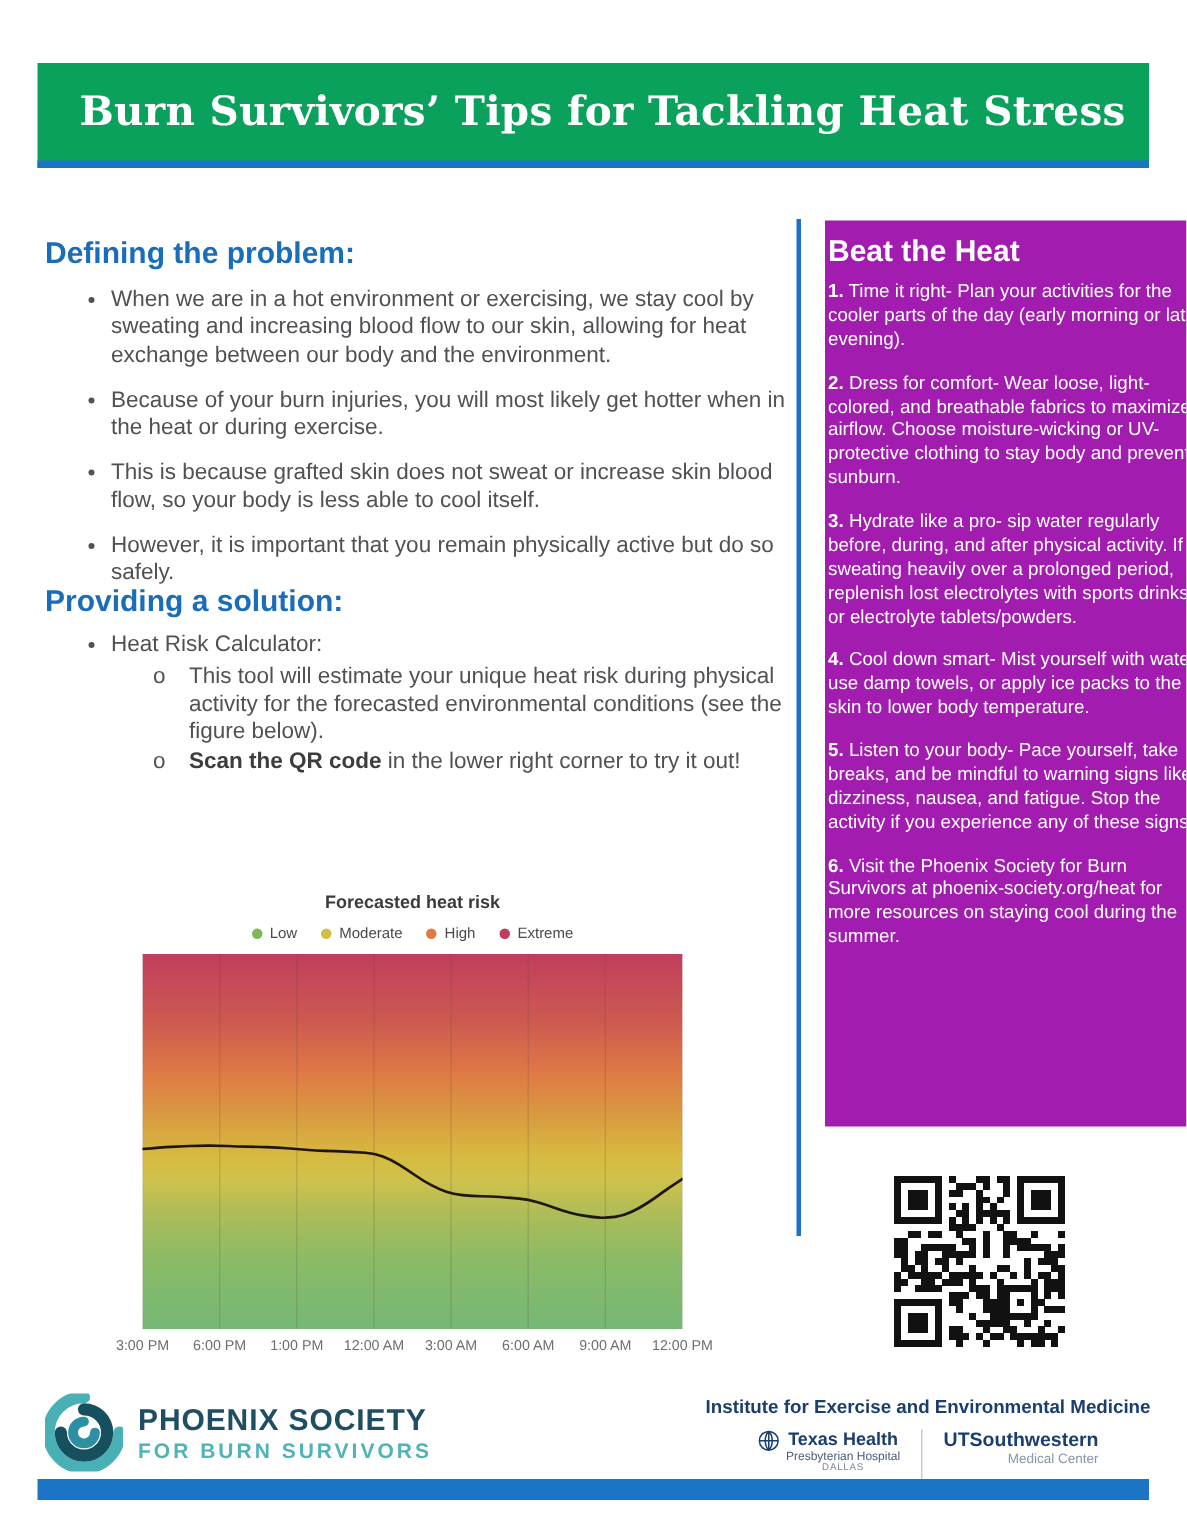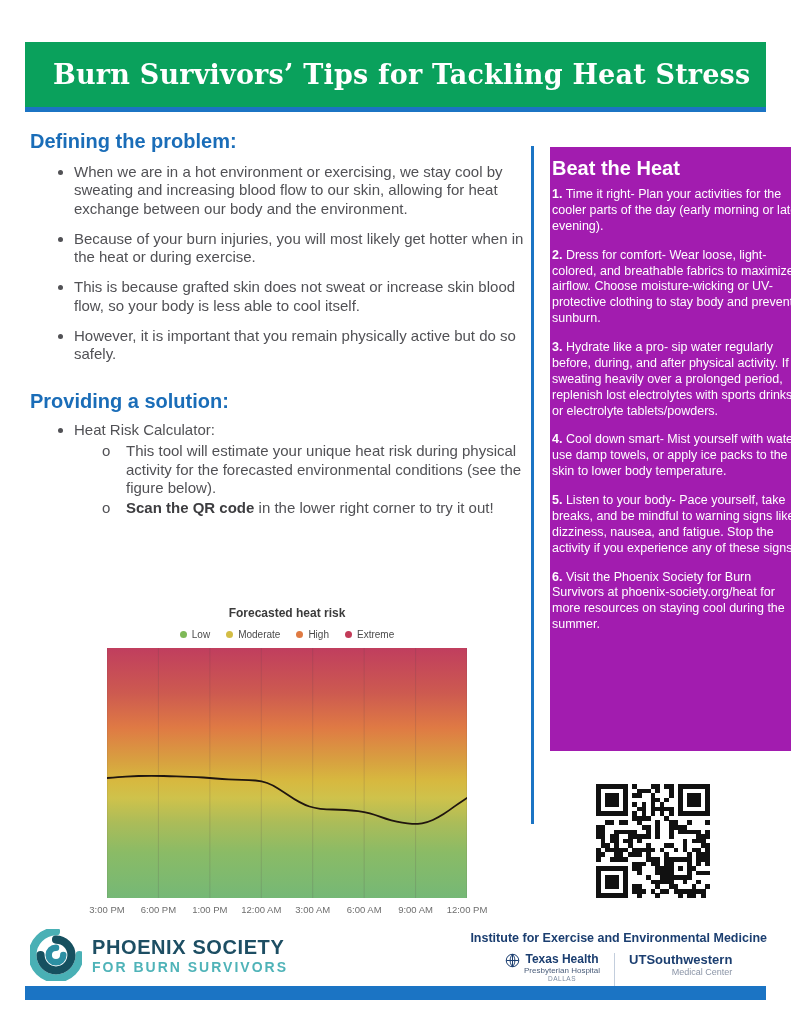--- a/index.html
+++ b/index.html
@@ -8,21 +8,21 @@
 
   
   .banner{position:absolute;left:25px;top:42px;width:741px;height:70px;
           background:#0aa15c;border-bottom:5px solid #1b74c4;box-sizing:border-box;
           display:flex;align-items:center;padding-left:28px;}
   .banner h1{margin:0;font-family:"DejaVu Serif",serif;font-weight:700;
              font-size:27px;color:#ffffff;letter-spacing:0.2px;text-align:right;}
 
   
   .sec{position:absolute;left:30px;width:503px;color:#515155;}
-  .sec-defining{top:130px;}
+  .sec-defining{top:158px;}
   .sec-providing{top:390px;}
   .sec h2{color:#1a6db8;font-size:20px;font-weight:700;margin:0;}
   ul.bullets{margin:10px 0 0;padding-left:44px;}
   ul.bullets>li{font-size:15px;line-height:1.22;margin-bottom:12px;}
   ul.main-list{margin:8px 0 0;padding-left:44px;}
   ul.main-list>li{font-size:15px;line-height:1.22;}
   ul.sub-list{list-style:none;margin:3px 0 0;padding-left:26px;}
   ul.sub-list>li{position:relative;padding-left:26px;margin-bottom:2px;
                  font-size:15px;line-height:1.22;}
   ul.sub-list>li::before{content:"o";position:absolute;left:2px;top:0;color:#515155;}
@@ -109,21 +109,21 @@
             <li><b class="boldlead"></b><span>This tool will estimate your unique heat risk during physical activity for the forecasted environmental conditions (see the figure below).</span></li>
 
 
             <li><b class="boldlead">Scan the QR code</b><span> in the lower right corner to try it out!</span></li>
 
         </ul>
       </li>
     </ul>
   </section>
 
-  <figure class="figure" style="margin:12px">
+  <figure class="figure" style="margin:0">
     <div class="chart-title">Forecasted heat risk</div>
     <div class="legend">
 
         <span class="legend-item">
           <span class="legend-dot" style="background: rgb(126, 185, 87);"></span>
           <span class="legend-label">Low</span>
         </span>
 
         <span class="legend-item">
           <span class="legend-dot" style="background: rgb(211, 189, 69);"></span>

